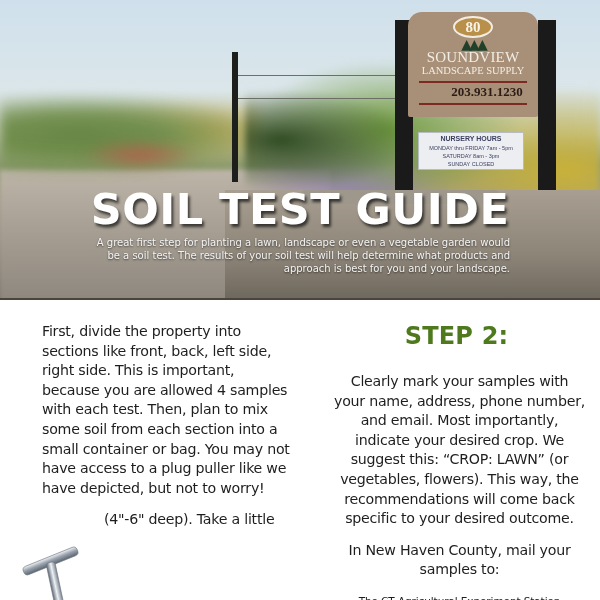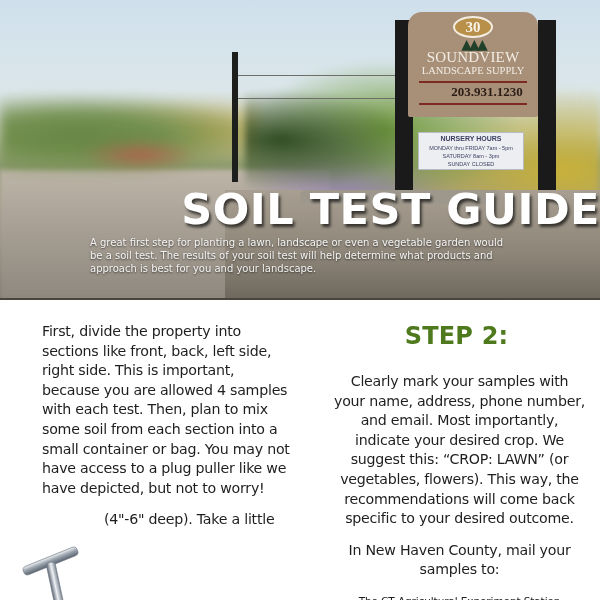--- a/index.html
+++ b/index.html
@@ -66,26 +66,26 @@
   .sign-rule { width: 108px; height: 2px; background: #7c2a22; margin: 4px 0 2px; }
   .sign-phone { font-family: "Liberation Serif", serif; color: #2b1d16; font-size: 13px; font-weight: bold; line-height: 14px; margin-left: 28px; }
   .hours-board {
     position: absolute; left: 418px; top: 132px; width: 106px; height: 38px; background: #eceef1;
     border: 1px solid #b7bcc2; text-align: center; color: #3b3f60; font-family: "Liberation Sans", sans-serif;
   }
   .hours-title { font-size: 7px; font-weight: bold; line-height: 10px; margin-top: 1px; }
   .hours-line { font-size: 5.5px; line-height: 8px; }
 
   .hero-title {
-    position: absolute; left: 0; top: 184px; width: 600px; text-align: right;
+    position: absolute; left: 0; top: 184px; width: 600px; text-align: center;
     font-family: "DejaVu Sans", sans-serif; font-weight: bold; font-size: 43px; color: #ffffff;
     letter-spacing: 0.5px; text-shadow: 2px 3px 3px rgba(0,0,0,.65);
   }
   .hero-sub {
-    position: absolute; left: 90px; top: 236px; width: 420px; text-align: left;
+    position: absolute; left: 90px; top: 236px; width: 420px; text-align: right;
     font-family: "DejaVu Sans", sans-serif; font-size: 10px; line-height: 13px; color: #f4f4f4;
     text-shadow: 0 1px 2px rgba(0,0,0,.6);
   }
 
   .col { position: absolute; top: 300px; width: 300px; padding-left: 30px; }
   .col.left { left: 0; }
   .col.right { left: 291px; padding-left: 31px; text-align: center; }
   .step-heading {
     margin-top: 22px; font-family: "DejaVu Sans", sans-serif; font-weight: bold; font-size: 24px;
     color: #4e7a1d; letter-spacing: 0.2px;
@@ -111,21 +111,21 @@
   <div class="foliage-right"></div>
   <div class="fence-post"></div>
   <div class="fence-wire" style="top:75px"></div>
   <div class="fence-wire" style="top:98px"></div>
   <div class="wall"></div>
   <div class="wall-cap"></div>
 
   <div class="sign-post" style="left:395px"></div>
   <div class="sign-post" style="left:538px"></div>
   <div class="sign-board">
-    <div class="sign-number">30</div>
+    <div class="sign-number">80</div>
     <div class="sign-trees">▲▲▲</div>
     <div class="sign-name">SOUNDVIEW</div>
     <div class="sign-sub">LANDSCAPE SUPPLY</div>
     <div class="sign-rule"></div>
     <div class="sign-phone">203.931.1230</div>
     <div class="sign-rule"></div>
   </div>
   <div class="hours-board">
     <div class="hours-title">NURSERY HOURS</div>
     <div class="hours-line">MONDAY thru FRIDAY 7am - 5pm</div>

